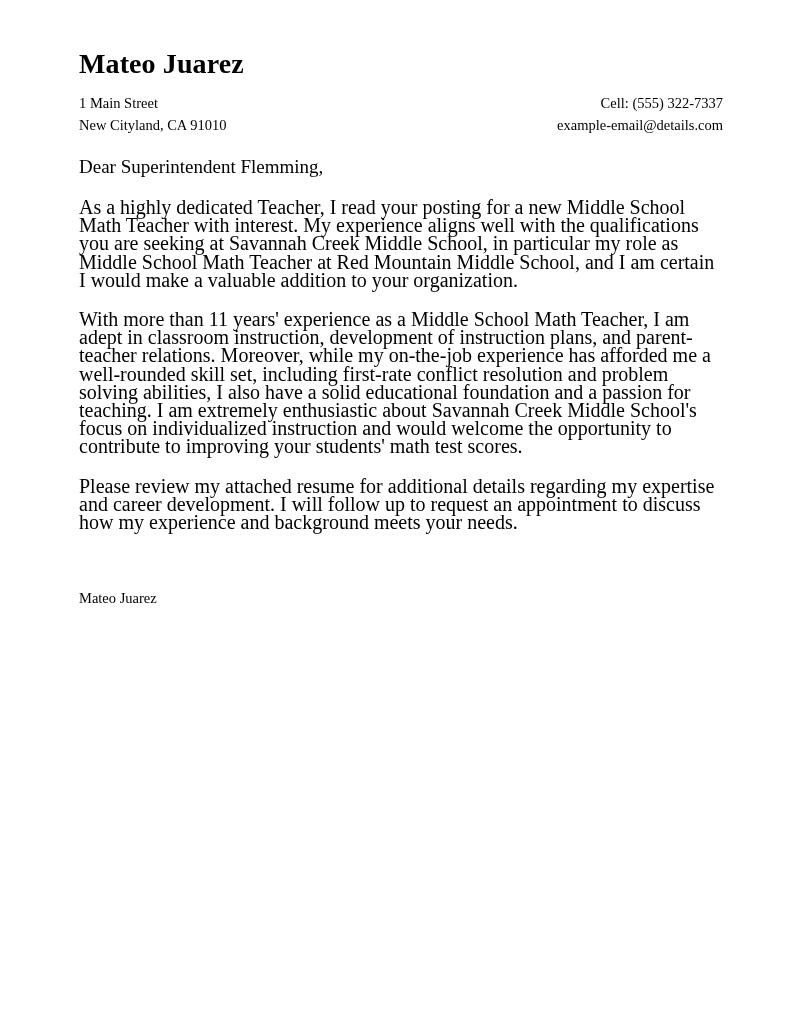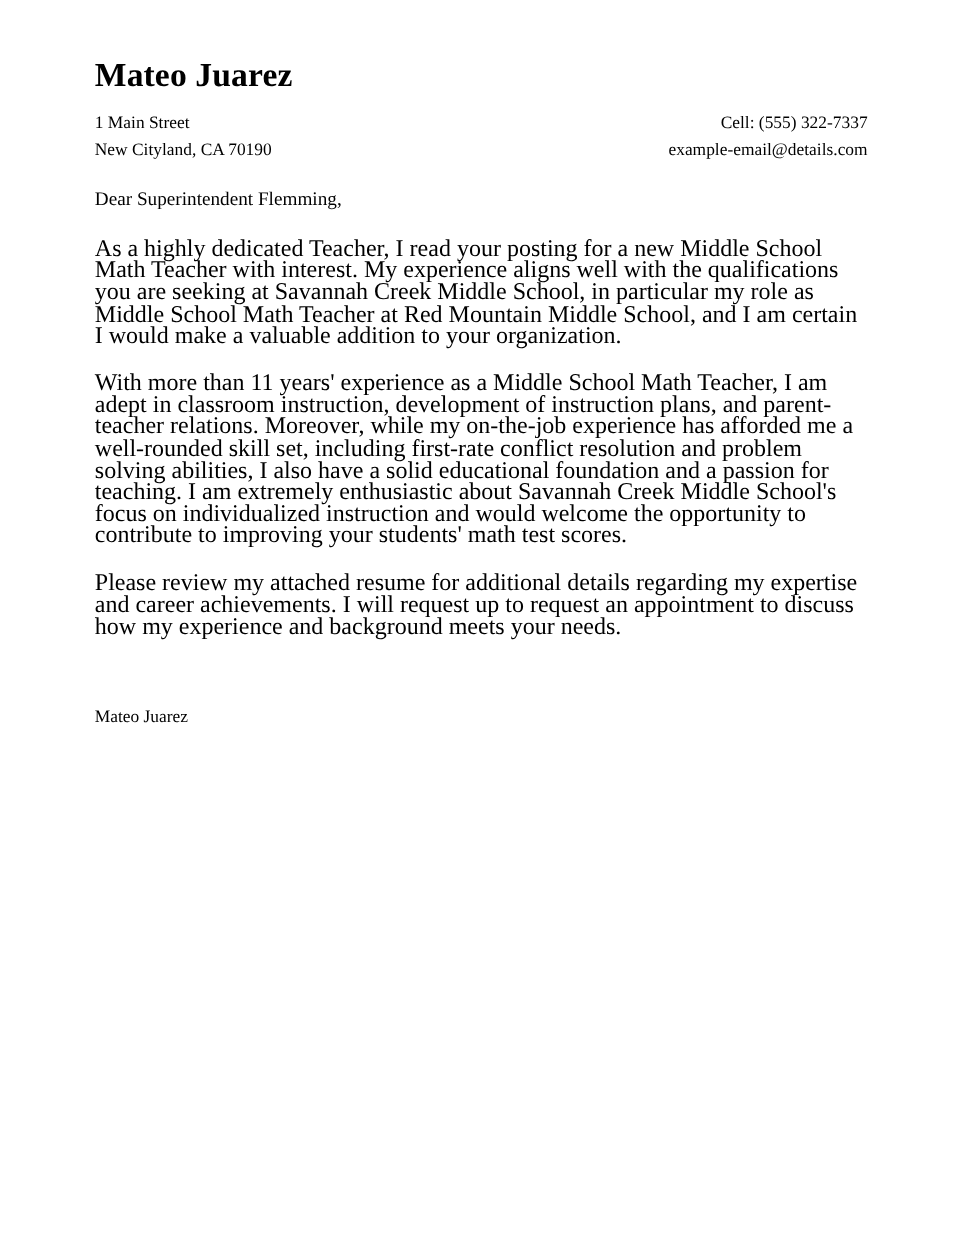--- a/index.html
+++ b/index.html
@@ -55,21 +55,21 @@
     text-align: left;
     white-space: nowrap;
   }
 
   .contact-right {
     text-align: right;
     white-space: nowrap;
   }
 
   .salutation {
-    font-size: 16px;
+    font-size: 19px;
     line-height: 18px;
     margin: 4px 0 22px 0;
   }
 
   .body-paragraph {
     font-size: 20px;
     line-height: 18.2px;
     margin: 0 0 21px 0;
     text-align: left;
   }
@@ -103,32 +103,32 @@
   <div class="letter">
 
     <h1 class="name-heading">Mateo Juarez</h1>
 
     <div class="contact-block">
       <div class="contact-row">
         <span class="contact-left">1 Main Street</span>
         <span class="contact-right">Cell: (555) 322-7337</span>
       </div>
       <div class="contact-row">
-        <span class="contact-left">New Cityland, CA 70190</span>
+        <span class="contact-left">New Cityland, CA 91010</span>
         <span class="contact-right">example-email@details.com</span>
       </div>
     </div>
 
     <p class="salutation">Dear Superintendent Flemming,</p>
 
     <p class="body-paragraph">As a highly dedicated Teacher, I read your posting for a new Middle School Math Teacher with interest. My experience aligns well with the qualifications you are seeking at Savannah Creek Middle School, in particular my role as Middle School Math Teacher at Red Mountain Middle School, and I am certain I would make a valuable addition to your organization.</p>
 
     <p class="body-paragraph">With more than 11 years' experience as a Middle School Math Teacher, I am adept in classroom instruction, development of instruction plans, and parent-teacher relations. Moreover, while my on-the-job experience has afforded me a well-rounded skill set, including first-rate conflict resolution and problem solving abilities, I also have a solid educational foundation and a passion for teaching. I am extremely enthusiastic about Savannah Creek Middle School's focus on individualized instruction and would welcome the opportunity to contribute to improving your students' math test scores.</p>
 
-    <p class="body-paragraph">Please review my attached resume for additional details regarding my expertise and career achievements. I will request up to request an appointment to discuss how my experience and background meets your needs.</p>
+    <p class="body-paragraph">Please review my attached resume for additional details regarding my expertise and career development. I will follow up to request an appointment to discuss how my experience and background meets your needs.</p>
 
 
 
     <div class="signature-gap"></div>
 
     <p class="signature-name">Mateo Juarez</p>
 
   </div>
 </div>
 

